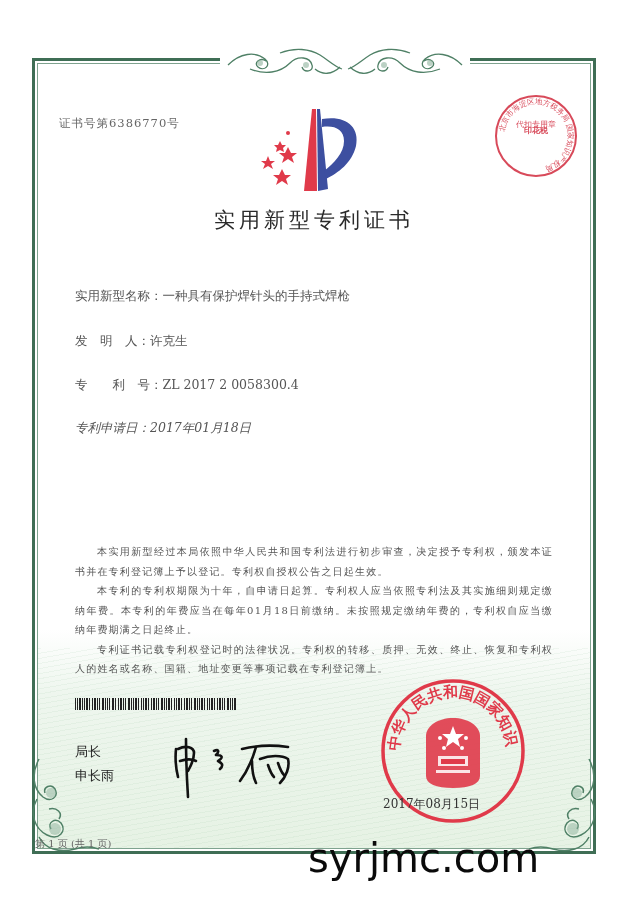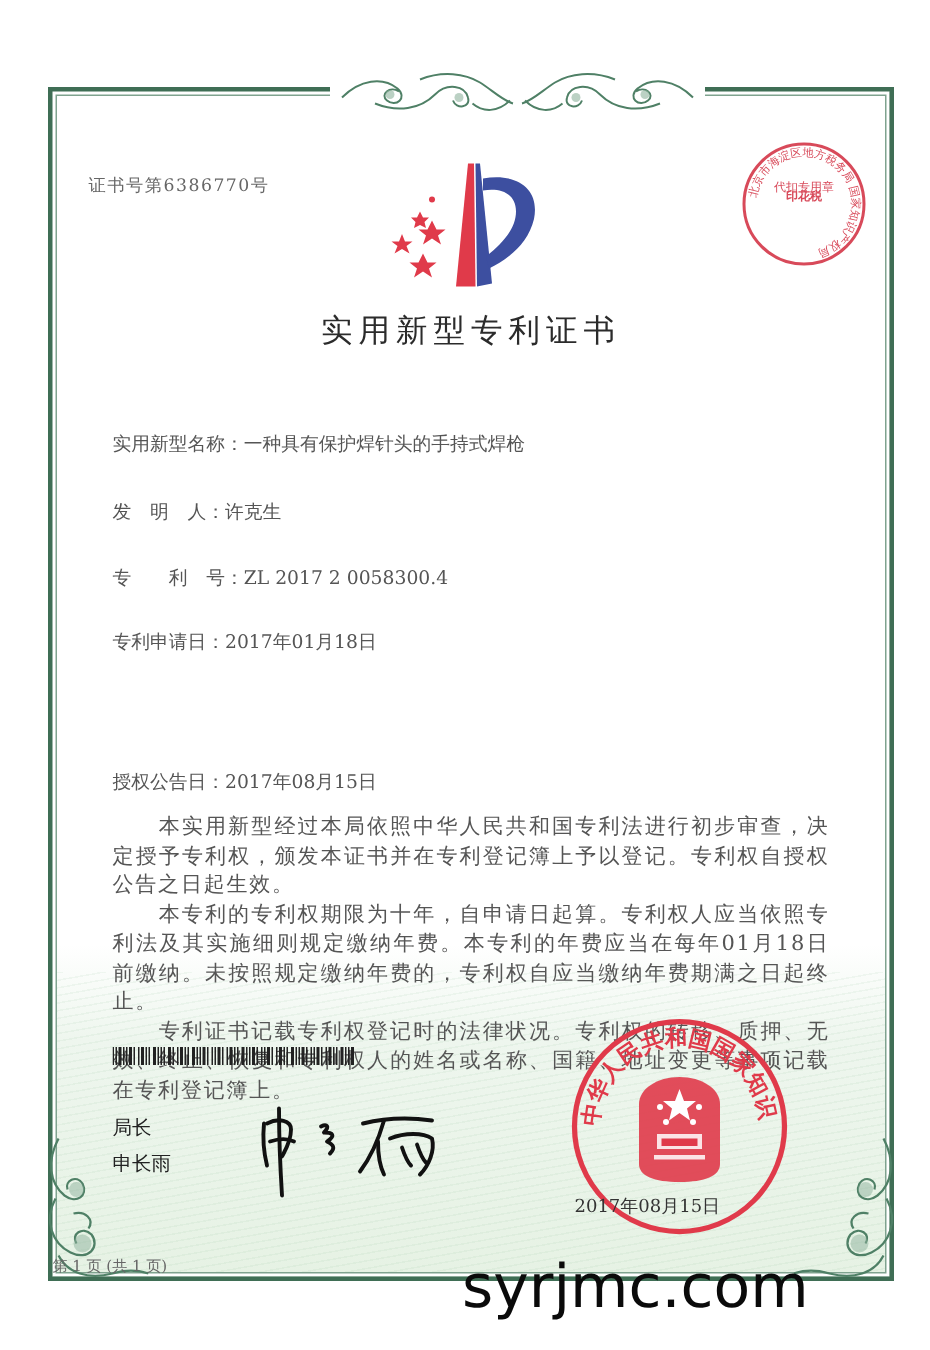--- a/index.html
+++ b/index.html
@@ -36,26 +36,26 @@
       position: absolute; left: 0; width: 558px; top: 145px; text-align: center;
       font-family: "DejaVu Sans", "Liberation Sans", sans-serif;
       font-size: 21px; color: #2b2b2b; letter-spacing: 4px; font-weight: normal;
     }
     .field { position: absolute; left: 40px; font-size: 12.5px; color: #555; white-space: nowrap; }
     .field .lbl { display: inline-block; }
     .field .val { display: inline-block; }
     .f1 { top: 227px; }
     .f2 { top: 272px; }
     .f3 { top: 316px; }
-    .f4 { top: 359px; }
+    .f4 { top: 359px; font-style: italic; }
     .f5 { top: 405px; }
     .f6 { top: 452px; }
     .body-text {
       position: absolute; left: 40px; width: 478px; top: 481px;
-      font-size: 14px; line-height: 19.5px; color: #555; letter-spacing: 1.2px;
+      font-size: 10px; line-height: 19.5px; color: #555; letter-spacing: 1.2px;
       text-align: justify;
     }
     .body-text p { margin: 0; text-indent: 2.2em; }
     .barcode { position: absolute; left: 40px; top: 637px; width: 162px; height: 12px; }
     .sig-title {
       position: absolute; left: 40px; top: 680px;
       font-family: Liberation Mono, monospace; font-size: 13px; color: #222; line-height: 24px;
     }
     .signature { position: absolute; left: 135px; top: 670px; width: 140px; height: 70px; }
     .seal { position: absolute; left: 343px; top: 615px; width: 150px; height: 150px; }
@@ -156,23 +156,20 @@
     <span class="lbl">实用新型名称：</span><span class="val">一种具有保护焊针头的手持式焊枪</span>
   </div>
   <div class="field f2">
     <span class="lbl">发　明　人：</span><span class="val">许克生</span>
   </div>
   <div class="field f3">
     <span class="lbl">专　　利　号：</span><span class="val">ZL 2017 2 0058300.4</span>
   </div>
   <div class="field f4">
     <span class="lbl">专利申请日：</span><span class="val">2017年01月18日</span>
-  </div>
-  <div class="field f6">
-    <span class="lbl">授权公告日：</span><span class="val">2017年08月15日</span>
   </div>
 
   <div class="body-text">
     <p>本实用新型经过本局依照中华人民共和国专利法进行初步审查，决定授予专利权，颁发本证书并在专利登记簿上予以登记。专利权自授权公告之日起生效。</p>
     <p>本专利的专利权期限为十年，自申请日起算。专利权人应当依照专利法及其实施细则规定缴纳年费。本专利的年费应当在每年01月18日前缴纳。未按照规定缴纳年费的，专利权自应当缴纳年费期满之日起终止。</p>
     <p>专利证书记载专利权登记时的法律状况。专利权的转移、质押、无效、终止、恢复和专利权人的姓名或名称、国籍、地址变更等事项记载在专利登记簿上。</p>
   </div>
 
   <svg class="barcode" viewBox="0 0 162 12" preserveAspectRatio="none">
     <g fill="#222">

